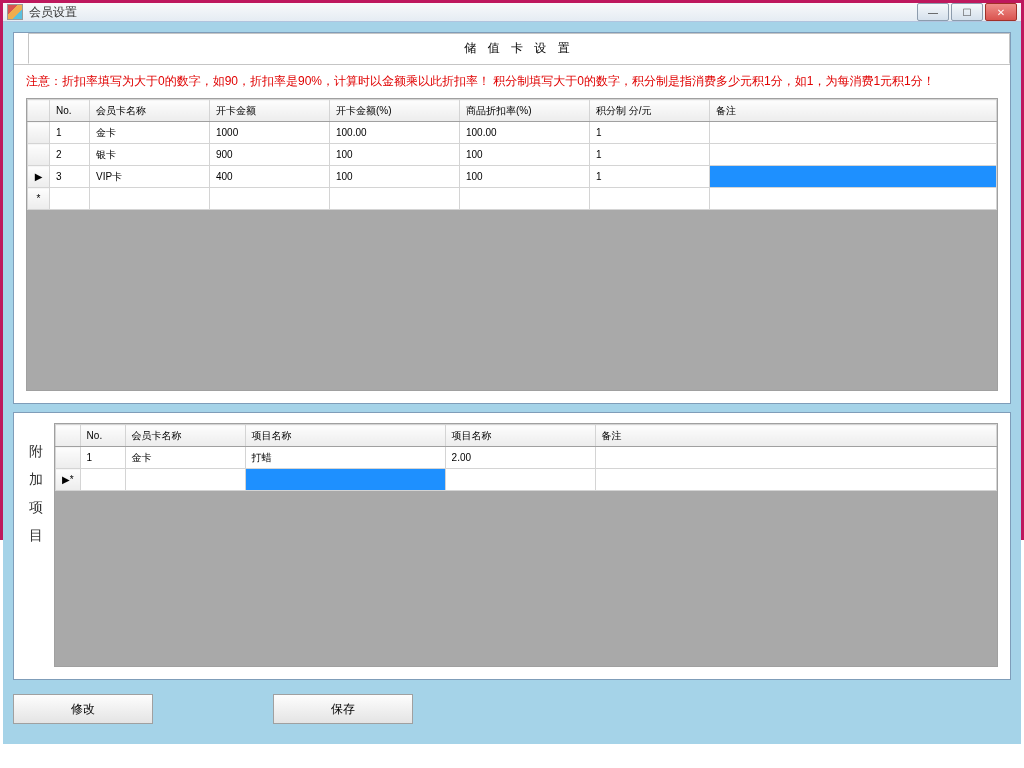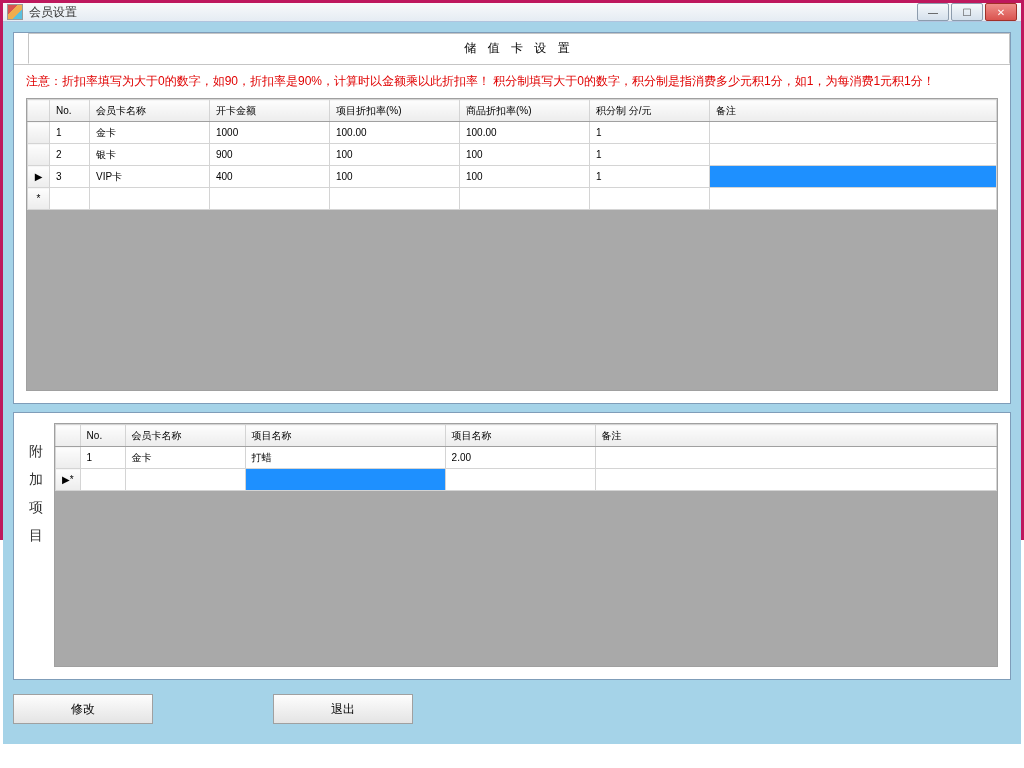--- a/index.html
+++ b/index.html
@@ -191,21 +191,21 @@
       <div class="notice">注意：折扣率填写为大于0的数字，如90，折扣率是90%，计算时以金额乘以此折扣率！  积分制填写大于0的数字，积分制是指消费多少元积1分，如1，为每消费1元积1分！</div>
 
       <div class="grid-wrapper">
         <table class="grid">
           <thead>
             <tr>
               <th class="row-head"></th>
               <th style="width:40px">No.</th>
               <th style="width:120px">会员卡名称</th>
               <th style="width:120px">开卡金额</th>
-              <th style="width:130px">项目折扣率(%)</th>
+              <th style="width:130px">开卡金额(%)</th>
               <th style="width:130px">商品折扣率(%)</th>
               <th style="width:120px">积分制 分/元</th>
               <th>备注</th>
             </tr>
           </thead>
           <tbody>
             <tr>
               <td class="row-head"></td>
               <td>1</td>
               <td>金卡</td>
@@ -288,17 +288,17 @@
               <td></td>
             </tr>
           </tbody>
         </table>
         <div class="grid-empty-fill bottom-grid-fill"></div>
       </div>
     </div>
 
     <div class="button-bar">
       <button class="btn">修改</button>
-      <button class="btn">退出</button>
+      <button class="btn">保存</button>
     </div>
 
   </div>
 </div>
 
 </body></html>

